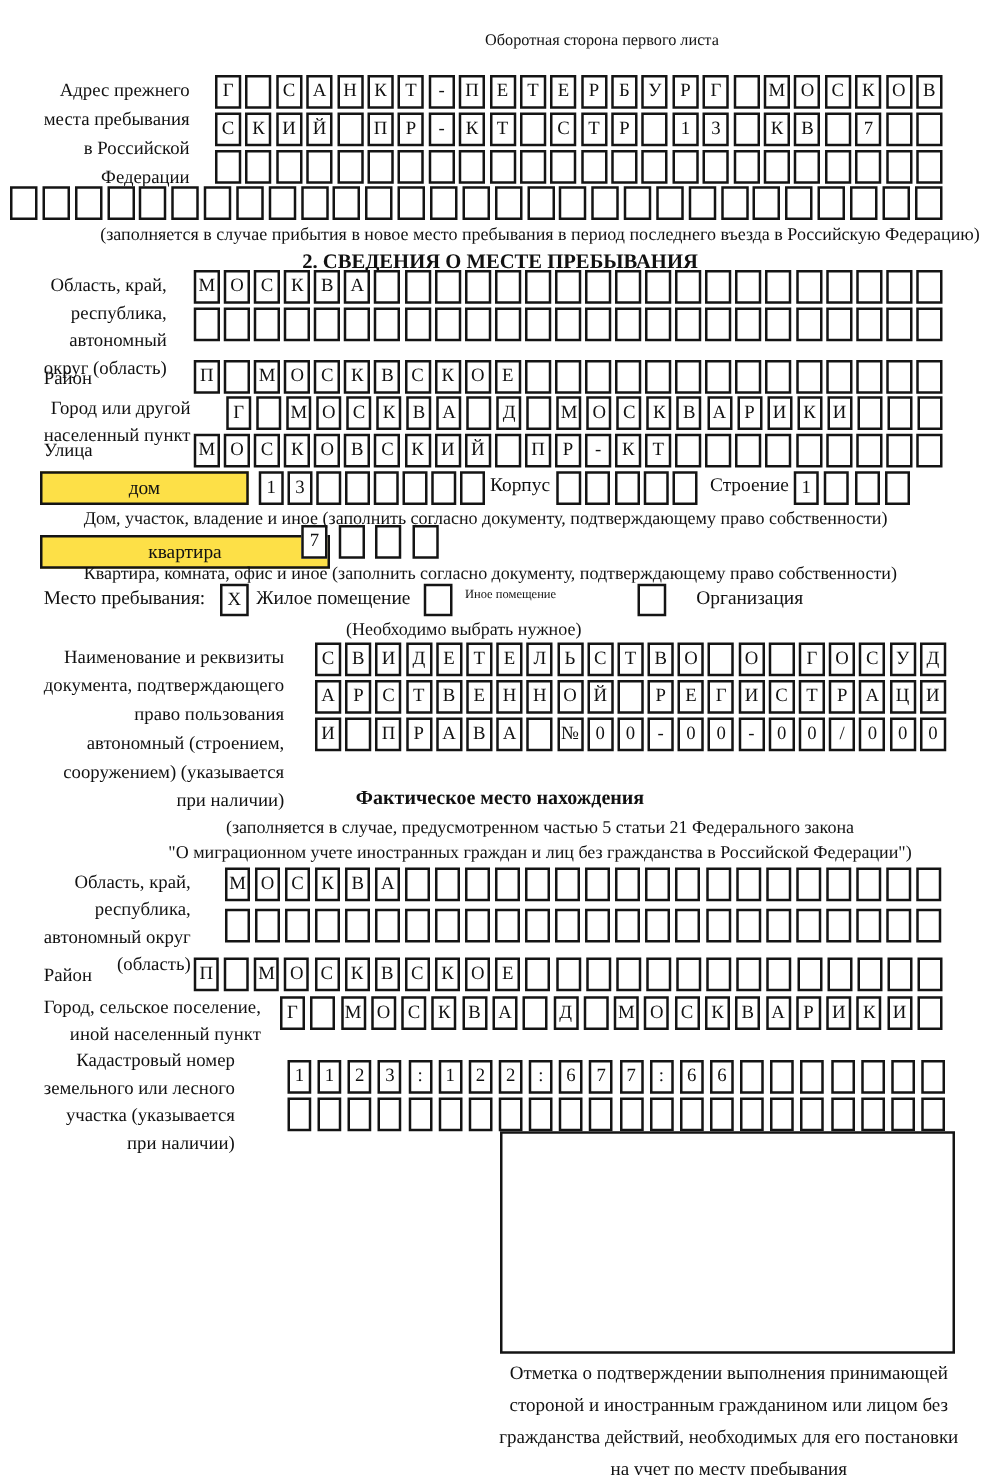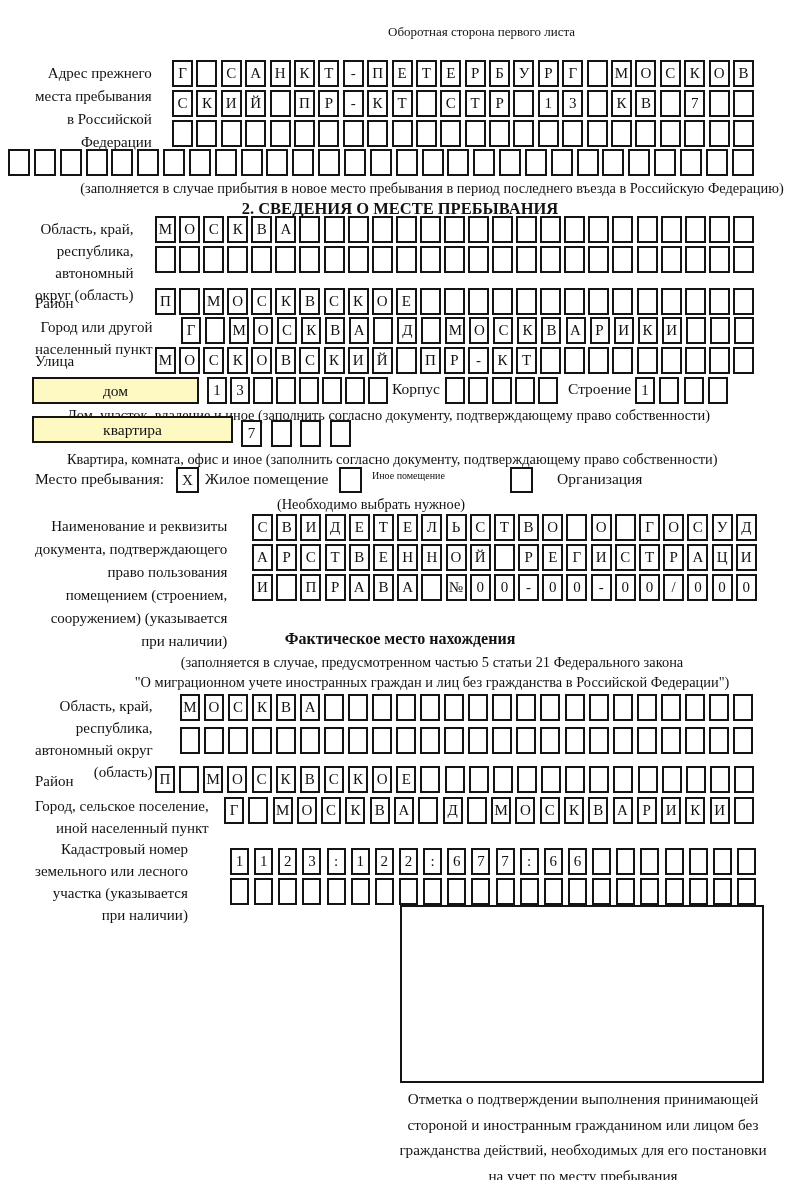--- a/index.html
+++ b/index.html
@@ -11,21 +11,21 @@
   .lbl div{white-space:nowrap;text-align:right;}
   .caption{font-size:14.4px;white-space:nowrap;margin-left:32px;}
   .center{text-align:center;width:800px;left:0;}
   .bold{font-weight:bold;}
 
   
   .boxrow{display:flex;justify-content:space-between;height:27px;}
   .cbox{width:var(--bw,21px);height:27px;border:2px solid #141414;box-sizing:border-box;
         background:#fff;display:flex;align-items:center;justify-content:center;
         font-size:15px;line-height:1;}
-  .widebox{border:2px solid #141414;box-sizing:border-box;background:#fef9c3;height:27px;
+  .widebox{border:2px solid #141414;box-sizing:border-box;background:#fde047;height:27px;
            display:flex;align-items:center;justify-content:center;font-size:15.5px;}
   .checkbox{position:absolute;width:23px;height:26px;border:2px solid #141414;box-sizing:border-box;
             display:flex;align-items:center;justify-content:center;font-size:15px;background:#fff;}
 
   
   .corner-note{left:388px;top:24px;width:350px;font-size:13px;}
 
   
   .prev-label{left:35px;top:62px;line-height:23px;}
   .row-a1{left:172px;top:60px;width:582px;--bw:21px;}
@@ -47,21 +47,21 @@
   .street1-label{left:35px;top:350px;}
   .row-street1{left:155px;top:347px;width:599px;--bw:21px;}
 
   .house-box{left:32px;top:377px;width:167px;}
   .row-house{left:207px;top:377px;width:181px;--bw:20px;}
   .korpus-label{left:392px;top:380px;font-size:15.5px;}
   .row-korpus{left:445px;top:377px;width:113px;--bw:20px;}
   .stroenie-label{left:568px;top:380px;font-size:15.5px;}
   .row-stroenie{left:635px;top:377px;width:93px;--bw:20px;}
   .house-note{left:35px;top:407px;}
-  .apt-box{left:32px;top:416px;width:201px;}
+  .apt-box{left:32px;top:428px;width:232px;}
   .row-apt{left:241px;top:420px;width:110px;--bw:21px;}
   .apt-note{left:35px;top:451px;}
 
   .staytype-label{left:35px;top:470px;font-size:15.5px;}
   .cb1{left:176px;top:467px;}
   .opt1{left:205px;top:470px;font-size:15.5px;}
   .cb2{left:339px;top:467px;}
   .opt2{left:372px;top:470px;font-size:10px;}
   .cb3{left:510px;top:467px;}
   .opt3{left:557px;top:470px;font-size:15.5px;}
@@ -409,21 +409,21 @@
   <div class="checkbox cb2"></div>
   <div class="abs opt2">Иное помещение</div>
   <div class="checkbox cb3"></div>
   <div class="abs opt3">Организация</div>
   <div class="abs caption choose-note">(Необходимо выбрать нужное)</div>
 
   <div class="abs lbl doc-label">
       <div>Наименование и реквизиты</div>
       <div>документа, подтверждающего</div>
       <div>право пользования</div>
-      <div>помещением (строением,</div>
+      <div>автономный (строением,</div>
       <div>сооружением) (указывается</div>
       <div>при наличии)</div>
     </div>
   <div class="abs boxrow row-doc1">
       <span class="cbox">С</span>
       <span class="cbox">В</span>
       <span class="cbox">И</span>
       <span class="cbox">Д</span>
       <span class="cbox">Е</span>
       <span class="cbox">Т</span>

